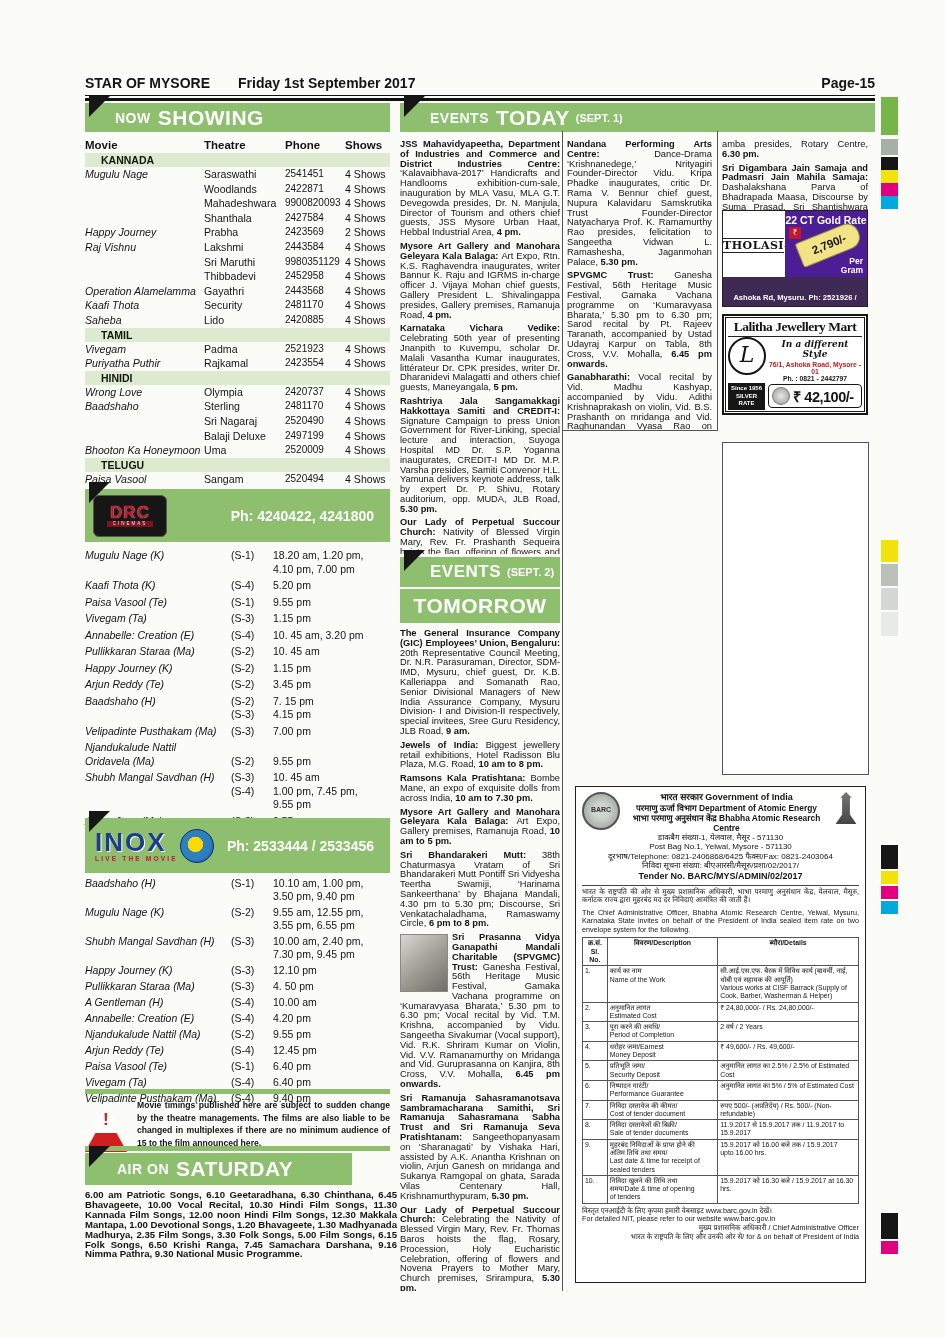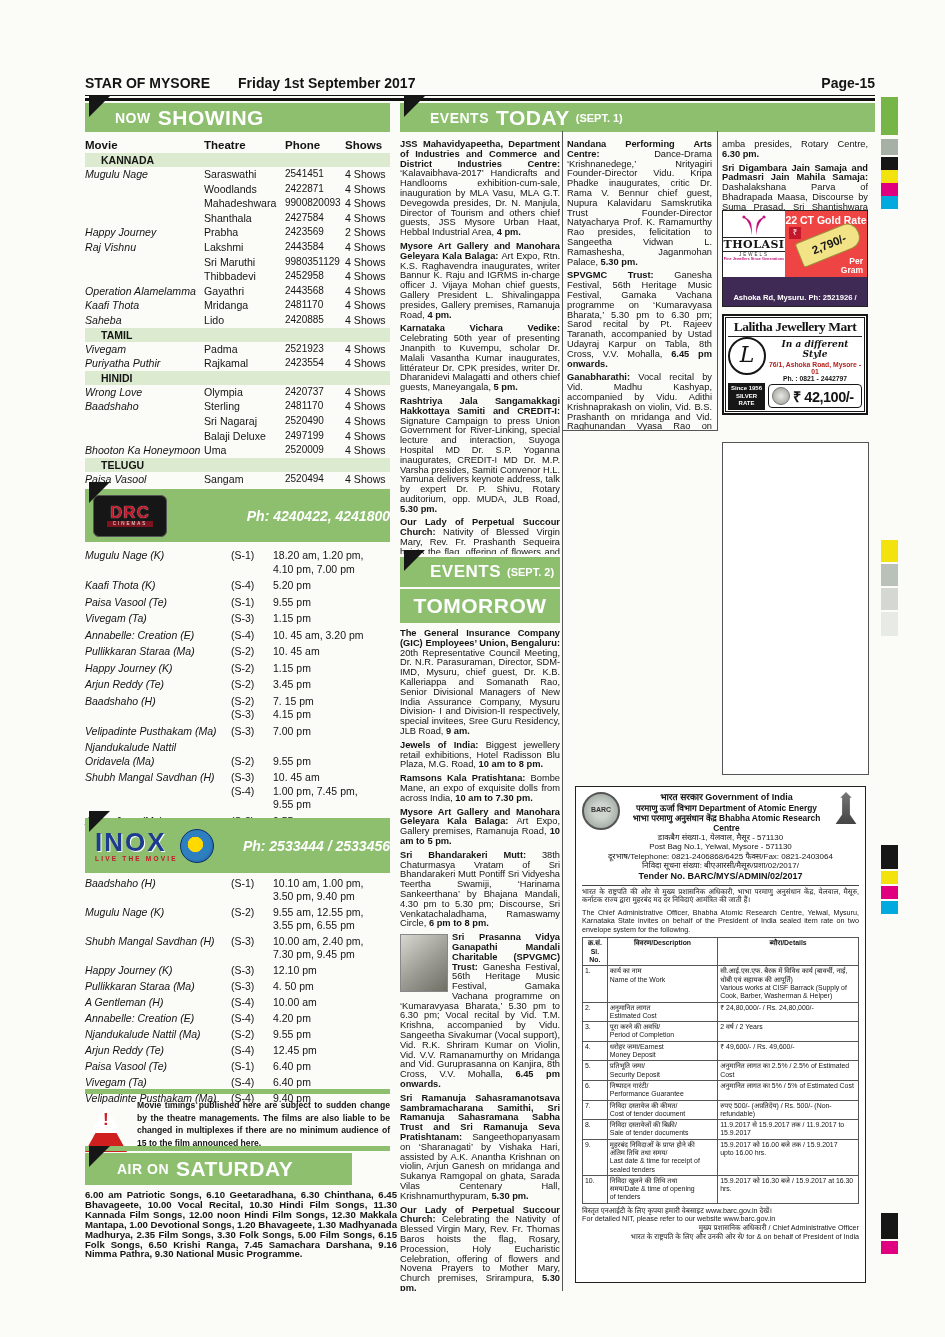--- a/index.html
+++ b/index.html
@@ -20,21 +20,21 @@
   .g-br{font-size:11px;font-weight:bold;margin-left:6px;}
   
   .mtable{left:85px;top:136px;width:305px;}
   .mt-head{display:grid;grid-template-columns:119px 81px 60px 45px;font-weight:bold;font-size:11.5px;height:17px;align-items:center;}
   .mt-band{background:#dcead0;font-weight:bold;font-size:10.5px;height:14px;line-height:14px;padding-left:16px;box-sizing:border-box;}
   .mt-row{display:grid;grid-template-columns:119px 81px 60px 45px;font-size:10.6px;height:14.6px;line-height:14.6px;white-space:nowrap;}
   .mc-movie{font-style:italic;}
   .mc-phone{font-size:10px;}
   
   .cband{left:85px;width:305px;background:#8dbf6e;display:flex;align-items:center;}
-  .cphone{margin-left:auto;color:#fff;font-weight:bold;font-size:14px;font-style:italic;}
+  .cphone{margin-left:auto;margin-right:16px;color:#fff;font-weight:bold;font-size:14px;}
   .drclogo{width:72px;height:40px;margin-left:8px;background:#161616;border-radius:6px;display:flex;flex-direction:column;align-items:center;justify-content:center;border:1px solid #555;}
   .drclogo .t{color:#c3172b;font-weight:bold;font-size:17px;letter-spacing:1px;text-shadow:0 0 1px #eee;line-height:16px;}
   .drclogo .s{color:#e7e7e7;background:#7c1420;font-size:4.5px;letter-spacing:2px;padding:0 6px;line-height:6px;}
   .inoxlogo{display:flex;align-items:center;margin-left:10px;}
   .inoxword{display:flex;flex-direction:column;line-height:1;}
   .inoxword .t{color:#1d3c8f;font-weight:bold;font-size:26px;letter-spacing:2px;text-shadow:1px 1px 0 #fff;}
   .inoxword .s{color:#c3172b;font-weight:bold;font-size:6.5px;letter-spacing:2.2px;margin-top:1px;}
   .globe{width:32px;height:32px;border-radius:50%;margin-left:2px;background:radial-gradient(circle at 45% 45%,#ffd900 0 30%,#2e7fc0 32% 60%,#0d3f8e 100%);border:1px solid #0b2f6b;}
   .clines{left:85px;width:305px;}
   .cl{display:grid;grid-template-columns:146px 42px 1fr;font-size:10.5px;}
@@ -54,25 +54,25 @@
   
   .evcol{font-size:9.3px;line-height:9.8px;text-align:justify;}
   .art{margin-bottom:4px;}
   .art b{font-weight:bold;}
   .photo{float:left;width:46px;height:56px;margin:1px 4px 1px 0;background:linear-gradient(140deg,#d8d8d2 0%,#9a9a92 55%,#6f6f66 100%);border:1px solid #888;}
   .vline{background:#555;width:1px;}
   .hline{background:#555;height:1px;}
   
   .tholasi{left:722px;top:210px;width:146px;height:97px;border:1px solid #222;background:#fff;box-sizing:border-box;overflow:hidden;}
   .th-top{display:flex;height:66px;}
-  .th-left{width:62px;display:flex;flex-direction:column;align-items:center;padding-top:2px;}
+  .th-left{width:62px;display:flex;flex-direction:row;align-items:center;padding-top:2px;justify-content:space-between;}
   .th-brand{font-family:"DejaVu Serif",serif;font-size:11px;font-weight:bold;letter-spacing:.5px;border-top:1px solid #222;border-bottom:1px solid #222;line-height:13px;}
   .th-sub{font-size:4.5px;letter-spacing:2px;color:#333;}
   .th-tag{font-size:3.8px;color:#c4157e;font-weight:bold;}
-  .th-right{flex:1;background:#ef4444;position:relative;color:#fff;}
+  .th-right{flex:1;background:#4c1d95;position:relative;color:#fff;}
   .th-rate{font-size:10.5px;font-weight:bold;text-align:center;margin-top:3px;}
   .th-tagp{position:absolute;left:12px;top:20px;width:62px;height:24px;background:#f2e387;color:#141414;font-weight:bold;font-size:11.5px;text-align:center;line-height:24px;transform:rotate(-22deg);border-radius:3px 12px 12px 3px;border:1px solid #9a8d3a;}
   .th-rs{position:absolute;left:4px;top:16px;width:12px;height:12px;background:#c3172b;color:#fff;font-size:8px;line-height:12px;text-align:center;}
   .th-per{position:absolute;right:4px;bottom:2px;font-size:8.5px;font-weight:bold;text-align:right;line-height:9px;}
   .th-bot{background:#3f2a56;color:#fff;font-size:7.6px;font-weight:bold;text-align:center;line-height:14px;height:31px;padding-top:14px;box-sizing:border-box;}
   
   .lalitha{left:722px;top:314px;width:146px;height:101px;border:2px solid #161616;box-shadow:inset 0 0 0 1px #fff,inset 0 0 0 2px #161616;background:#fff;box-sizing:border-box;padding:3px 4px;overflow:hidden;}
   .ll-title{font-family:Liberation Serif, serif;font-weight:bold;font-size:13.5px;text-align:center;letter-spacing:-.5px;border-bottom:1px solid #222;padding-bottom:1px;}
   .ll-mid{display:flex;}
   .ll-logo{width:40px;height:44px;position:relative;flex:0 0 40px;}
@@ -180,21 +180,21 @@
           <span class="mc-shows">4 Shows</span>
         </div>
         <div class="mt-row">
           <span class="mc-movie">Operation Alamelamma</span>
           <span class="mc-theatre">Gayathri</span>
           <span class="mc-phone">2443568</span>
           <span class="mc-shows">4 Shows</span>
         </div>
         <div class="mt-row">
           <span class="mc-movie">Kaafi Thota</span>
-          <span class="mc-theatre">Mridanga</span>
+          <span class="mc-theatre">Security</span>
           <span class="mc-phone">2481170</span>
           <span class="mc-shows">4 Shows</span>
         </div>
         <div class="mt-row">
           <span class="mc-movie">Saheba</span>
           <span class="mc-theatre">Lido</span>
           <span class="mc-phone">2420885</span>
           <span class="mc-shows">4 Shows</span>
         </div>
         <div class="mt-band">TAMIL</div>

